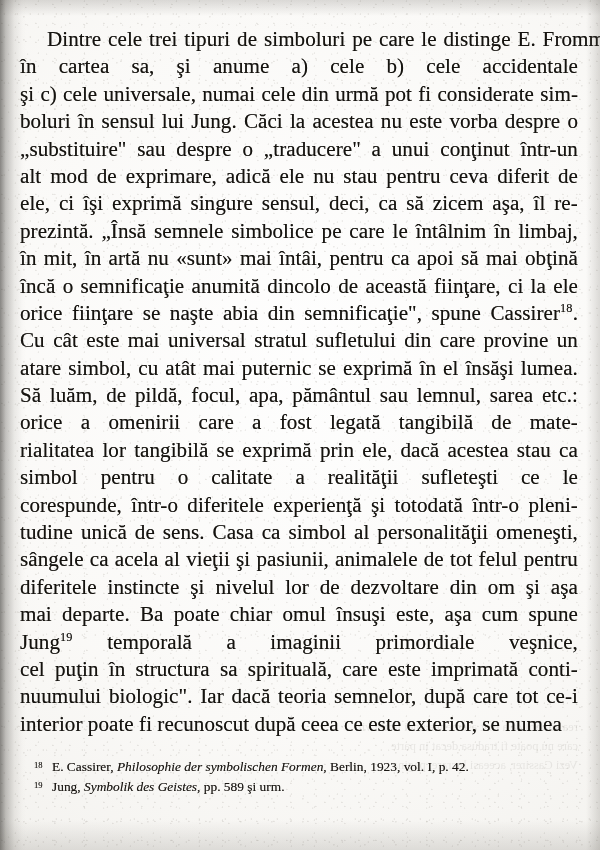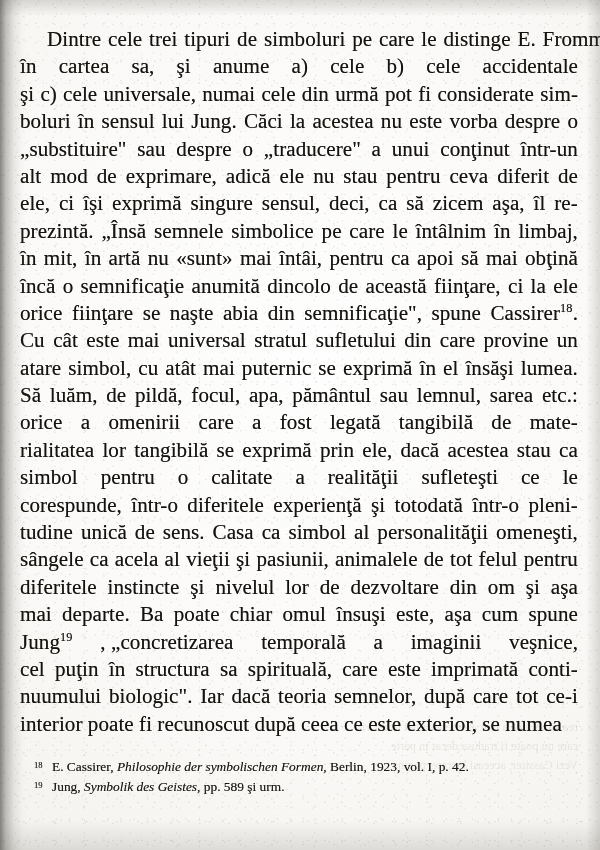--- a/index.html
+++ b/index.html
@@ -203,21 +203,21 @@
         <div class="line just"><span class="w">atare</span><span class="w">simbol,</span><span class="w">cu</span><span class="w">atât</span><span class="w">mai</span><span class="w">puternic</span><span class="w">se</span><span class="w">exprimă</span><span class="w">în</span><span class="w">el</span><span class="w">însăşi</span><span class="w">lumea.</span></div>
         <div class="line just"><span class="w">Să</span><span class="w">luăm,</span><span class="w">de</span><span class="w">pildă,</span><span class="w">focul,</span><span class="w">apa,</span><span class="w">pământul</span><span class="w">sau</span><span class="w">lemnul,</span><span class="w">sarea</span><span class="w">etc.:</span></div>
         <div class="line just"><span class="w">orice</span><span class="w">a</span><span class="w">omenirii</span><span class="w">care</span><span class="w">a</span><span class="w">fost</span><span class="w">legată</span><span class="w">tangibilă</span><span class="w">de</span><span class="w">mate-</span></div>
         <div class="line just"><span class="w">rialitatea</span><span class="w">lor</span><span class="w">tangibilă</span><span class="w">se</span><span class="w">exprimă</span><span class="w">prin</span><span class="w">ele,</span><span class="w">dacă</span><span class="w">acestea</span><span class="w">stau</span><span class="w">ca</span></div>
         <div class="line just"><span class="w">simbol</span><span class="w">pentru</span><span class="w">o</span><span class="w">calitate</span><span class="w">a</span><span class="w">realităţii</span><span class="w">sufleteşti</span><span class="w">ce</span><span class="w">le</span></div>
         <div class="line just"><span class="w">corespunde,</span><span class="w">într-o</span><span class="w">diferitele</span><span class="w">experienţă</span><span class="w">şi</span><span class="w">totodată</span><span class="w">într-o</span><span class="w">pleni-</span></div>
         <div class="line just"><span class="w">tudine</span><span class="w">unică</span><span class="w">de</span><span class="w">sens.</span><span class="w">Casa</span><span class="w">ca</span><span class="w">simbol</span><span class="w">al</span><span class="w">personalităţii</span><span class="w">omeneşti,</span></div>
         <div class="line just"><span class="w">sângele</span><span class="w">ca</span><span class="w">acela</span><span class="w">al</span><span class="w">vieţii</span><span class="w">şi</span><span class="w">pasiunii,</span><span class="w">animalele</span><span class="w">de</span><span class="w">tot</span><span class="w">felul</span><span class="w">pentru</span></div>
         <div class="line just"><span class="w">diferitele</span><span class="w">instincte</span><span class="w">şi</span><span class="w">nivelul</span><span class="w">lor</span><span class="w">de</span><span class="w">dezvoltare</span><span class="w">din</span><span class="w">om</span><span class="w">şi</span><span class="w">aşa</span></div>
         <div class="line just"><span class="w">mai</span><span class="w">departe.</span><span class="w">Ba</span><span class="w">poate</span><span class="w">chiar</span><span class="w">omul</span><span class="w">însuşi</span><span class="w">este,</span><span class="w">aşa</span><span class="w">cum</span><span class="w">spune</span></div>
-        <div class="line just"><span class="w">Jung<sup class="fnmark">19</sup></span><span class="w">, „concretizarea</span><span class="w">temporală</span><span class="w">a</span><span class="w">imaginii</span><span class="w">veşnice,</span></div>
+        <div class="line just"><span class="w">Jung<sup class="fnmark">19</sup></span><span class="w">temporală</span><span class="w">a</span><span class="w">imaginii</span><span class="w">primordiale</span><span class="w">veşnice,</span></div>
         <div class="line just"><span class="w">cel</span><span class="w">puţin</span><span class="w">în</span><span class="w">structura</span><span class="w">sa</span><span class="w">spirituală,</span><span class="w">care</span><span class="w">este</span><span class="w">imprimată</span><span class="w">conti-</span></div>
         <div class="line just"><span class="w">nuumului</span><span class="w">biologic".</span><span class="w">Iar</span><span class="w">dacă</span><span class="w">teoria</span><span class="w">semnelor,</span><span class="w">după</span><span class="w">care</span><span class="w">tot</span><span class="w">ce-i</span></div>
         <div class="line">interior poate fi recunoscut după ceea ce este exterior, se numea</div>
       </div>
 
     <div id="footnotes">
         <div class="fn"><span class="fn-num">18</span><span>E. Cassirer, </span><i>Philosophie der symbolischen Formen</i><span>, Berlin, 1923, vol. I, p. 42.</span></div>
         <div class="fn"><span class="fn-num">19</span><span>Jung, </span><i>Symbolik des Geistes</i><span>, pp. 589 şi urm.</span></div>
       </div>
 

